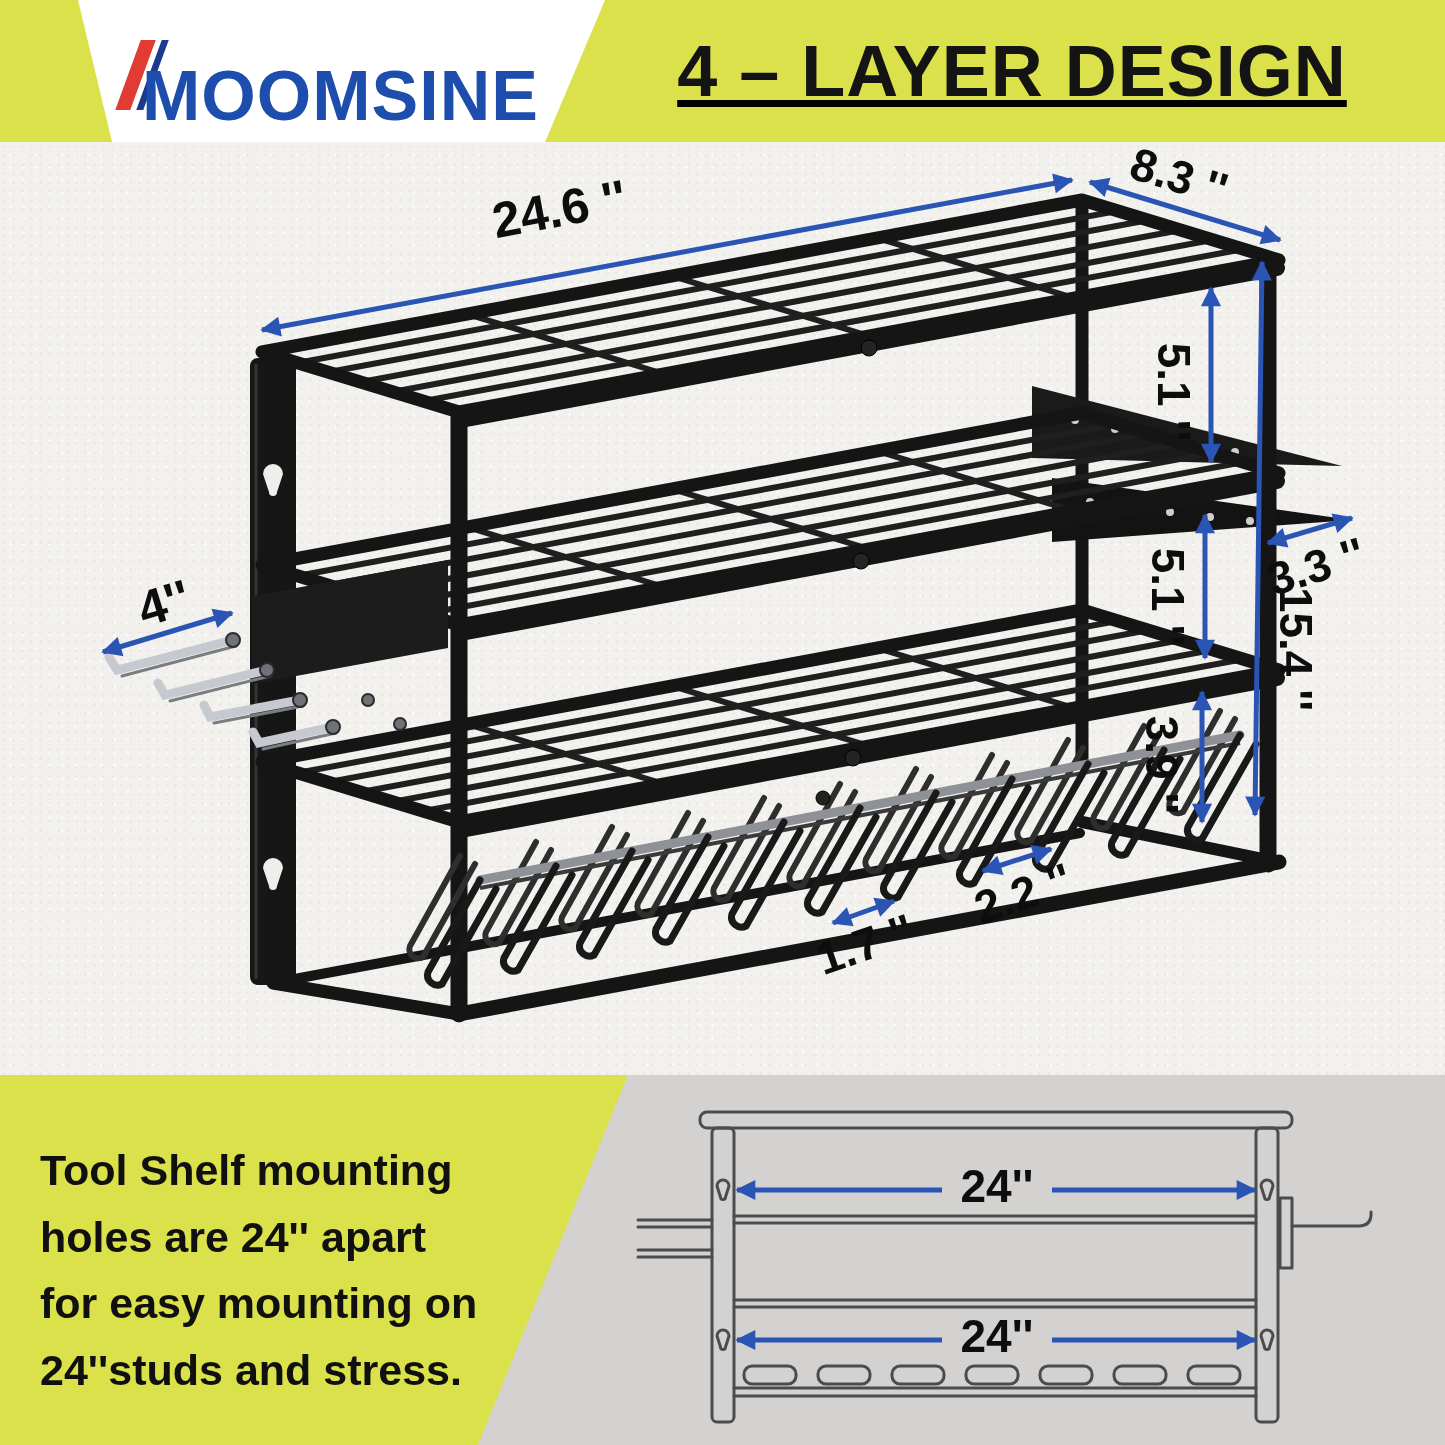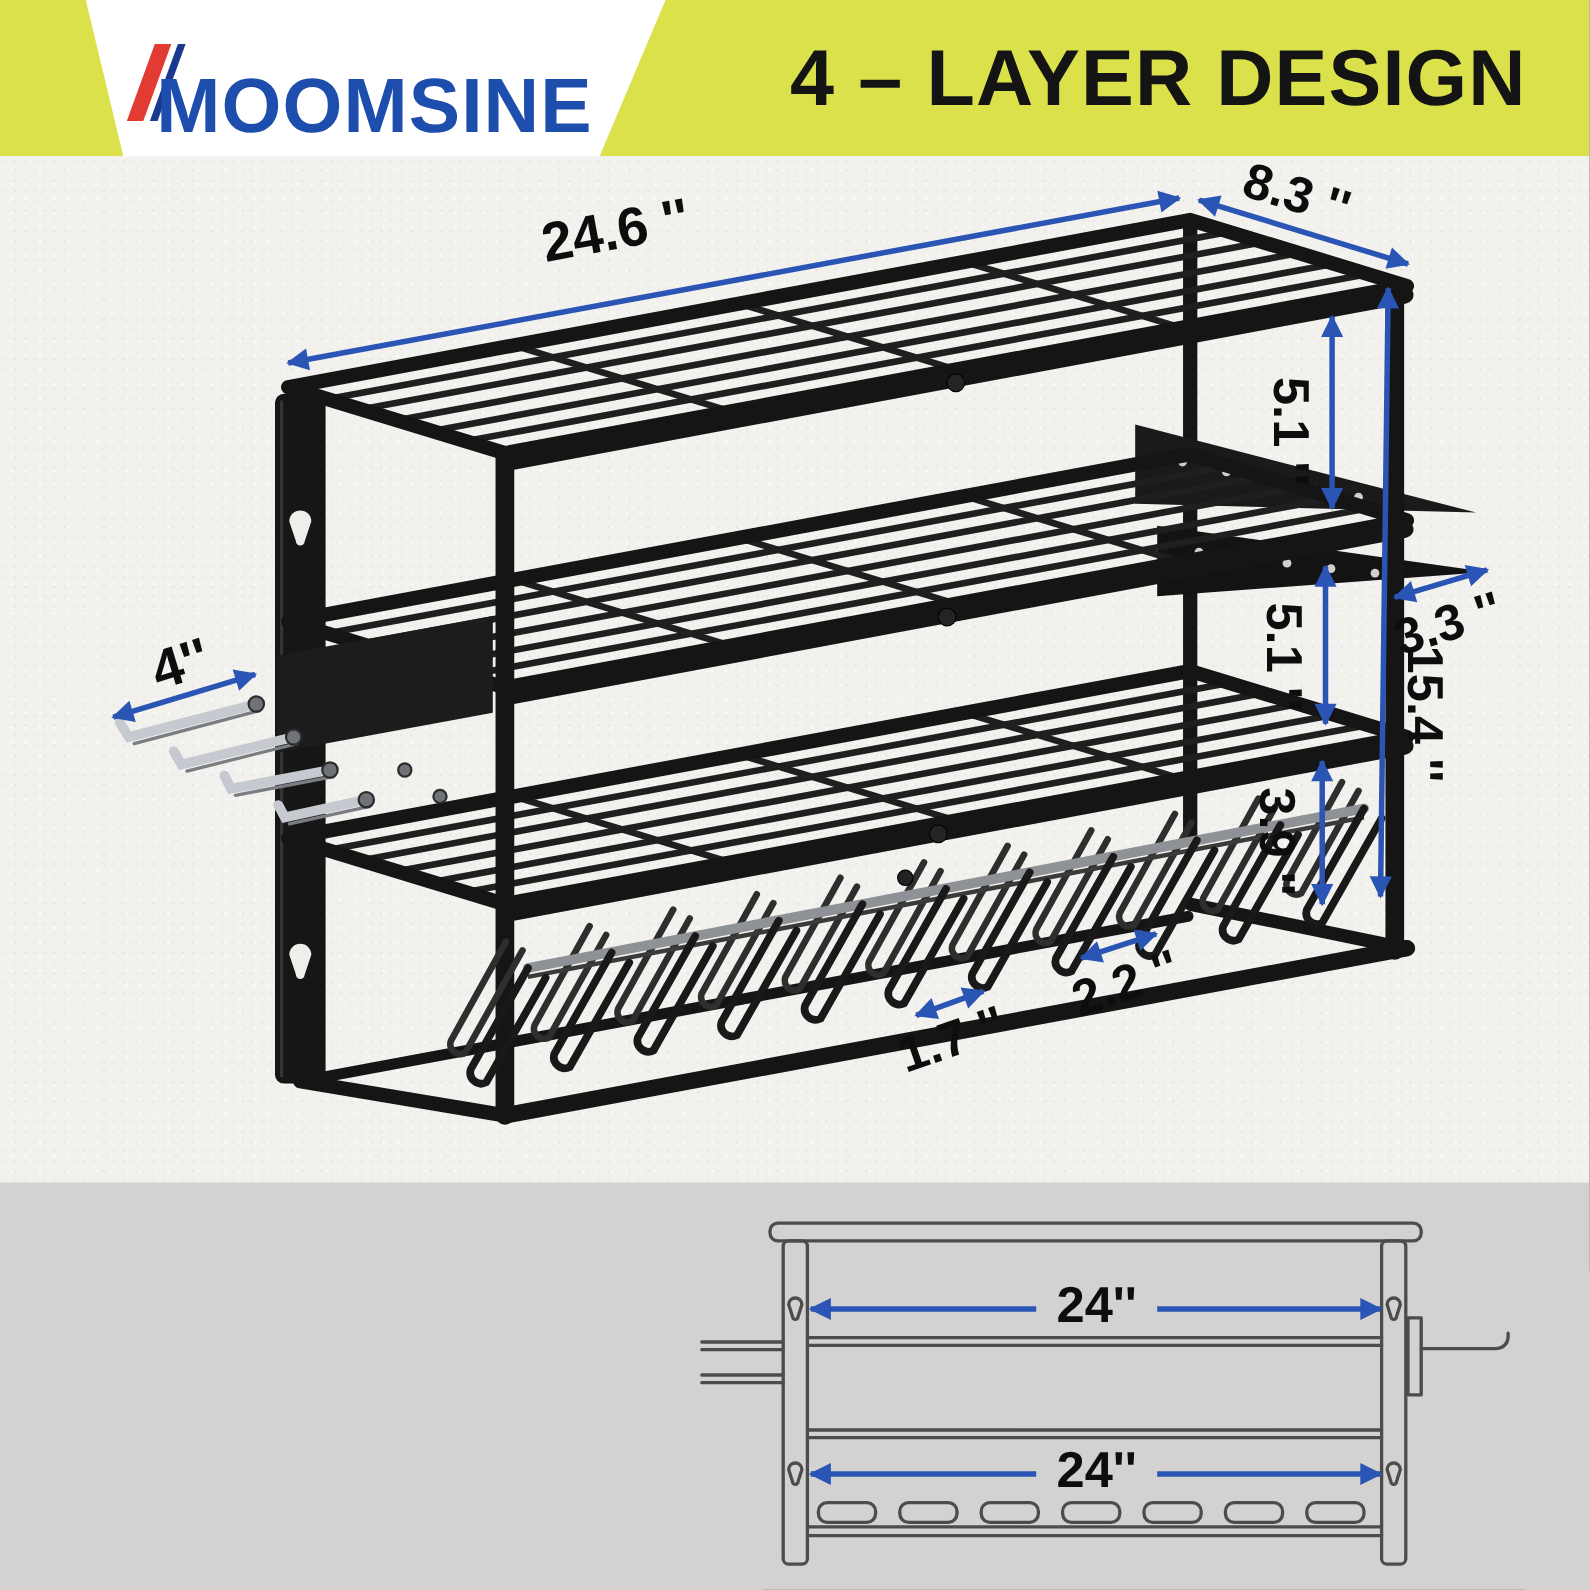--- a/index.html
+++ b/index.html
@@ -1,22 +1,22 @@
 <!DOCTYPE html>
 <html><head>
 <meta charset="utf-8">
 <style>
   html,body{margin:0;padding:0;background:#888;}
   #stage{position:relative;width:1445px;height:1445px;overflow:hidden;
          font-family:"Liberation Sans",sans-serif;background:#f2f1ed;}
 
   
   .banner{position:absolute;left:0;top:0;width:1445px;height:142px;background:#dbe14b;}
-  .heading{position:absolute;left:733px;top:0;width:640px;height:142px;
-           display:flex;align-items:center;justify-content:center;}
+  .heading{position:absolute;left:692px;top:0;width:640px;height:142px;
+           display:flex;align-items:center;justify-content:center;text-decoration:underline;}
   .heading h1{margin:0;font-size:72px;font-weight:bold;letter-spacing:1px;color:#141414;white-space:nowrap;}
 
   .logo-panel{position:absolute;left:0;top:0;width:660px;height:154px;background:#ffffff;
               clip-path:polygon(78px 0,605px 0,540px 154px,115px 154px);}
   .logo-wrap{position:absolute;left:128px;top:36px;height:80px;}
   .slash{position:absolute;top:4px;width:15px;height:70px;transform:skewX(-20deg);}
   .slash.red{left:0;background:#e23b34;}
   .slash.navy{left:21px;width:7px;background:#1a3a8f;}
   .logo-text{position:absolute;left:14px;top:0;font-size:70px;font-weight:bold;
              color:#1d4dad;letter-spacing:1px;white-space:nowrap;margin-top:20px;}
@@ -234,20 +234,26 @@
       <text class="dim" x="1158" y="765" transform="rotate(90 1158 765)" dominant-baseline="middle">3.9 ''</text>
       <text class="dim" x="1292" y="649" transform="rotate(90 1292 649)" dominant-baseline="middle">15.4 ''</text>
       <text class="dim" x="1317" y="570" transform="rotate(-17 1317 570)" dominant-baseline="middle">3.3 ''</text>
       <text class="dim-big" x="165" y="607" transform="rotate(-17 165 607)" dominant-baseline="middle">4''</text>
       <text class="dim" x="866" y="948" transform="rotate(-19 866 948)" dominant-baseline="middle">1.7 ''</text>
       <text class="dim" x="1024" y="897" transform="rotate(-19 1024 897)" dominant-baseline="middle">2.2 ''</text>
     </g>
   </svg>
 
   <div class="footer-gray"></div>
+  <div class="footer-yellow">
+    <div class="caption">Tool Shelf mounting
+holes are 24'' apart
+for easy mounting on
+24''studs and stress.</div>
+  </div>
 
   <svg class="footer-svg" viewBox="620 1075 825 370">
     <g class="tech">
       <rect x="700" y="1112" width="592" height="16" rx="7"></rect>
       <rect x="712" y="1128" width="22" height="294" rx="5"></rect>
       <rect x="1256" y="1128" width="22" height="294" rx="5"></rect>
       <line x1="734" y1="1216" x2="1256" y2="1216"></line>
       <line x1="734" y1="1223" x2="1256" y2="1223"></line>
       <line x1="734" y1="1300" x2="1256" y2="1300"></line>
       <line x1="734" y1="1307" x2="1256" y2="1307"></line>

